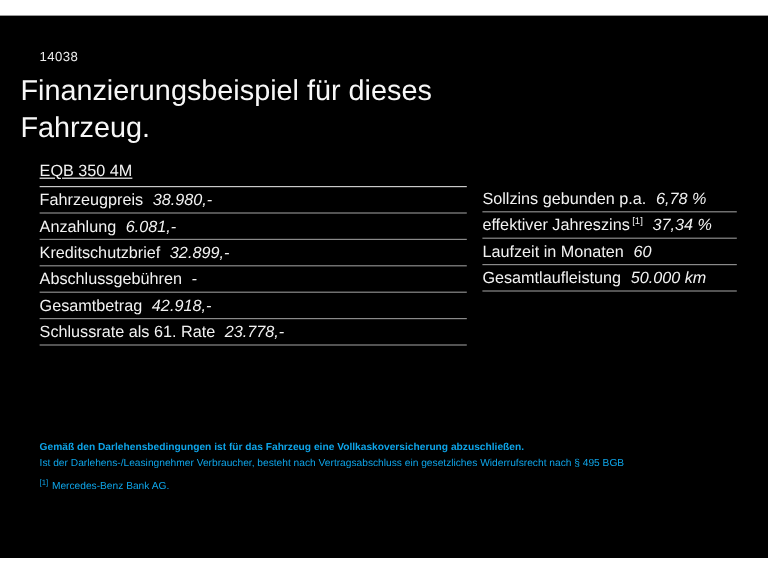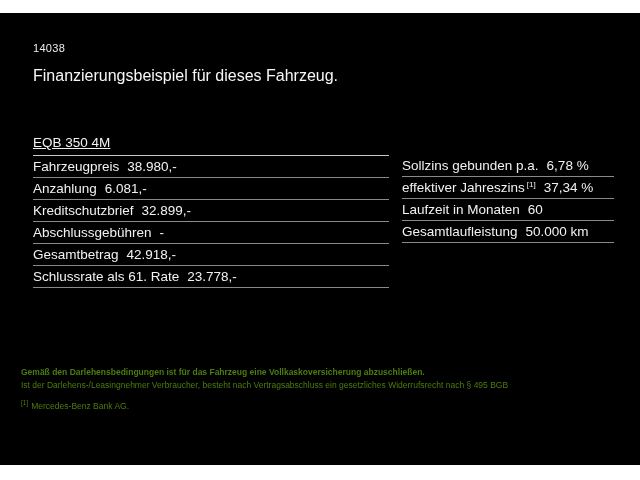--- a/index.html
+++ b/index.html
@@ -10,48 +10,48 @@
   }
   .bar { position:absolute; left:0; width:640px; background:#ffffff; }
   .bar-top { top:0; height:13px; }
   .bar-bottom { bottom:0; height:15px; }
 
   .code {
     position:absolute; left:33px; top:42px;
     color:#ededed; font-size:11px; letter-spacing:.3px;
   }
   .title {
-    position:absolute; left:33px; top:60px; width:450px;
-    color:#f7f7f7; font-size:16px; line-height:31px; font-weight:400;
+    position:absolute; left:17px; top:60px; width:450px;
+    color:#f7f7f7; font-size:24px; line-height:31px; font-weight:400;
   }
   .model {
     position:absolute; left:33px; top:135px;
     color:#f2f2f2; font-size:13.5px;text-decoration:underline;
   }
 
   .ltable {
     position:absolute; left:33px; top:155px; width:356px;
     border-top:1px solid #c9c9c9;
   }
   .rtable {
     position:absolute; left:402px; top:155px; width:212px;
   }
   .row {
     box-sizing:border-box; height:22px;
     display:flex; justify-content:flex-start; align-items:center;
     border-bottom:1px solid #8a8a8a;
     color:#f2f2f2; font-size:13.5px; white-space:nowrap;
   }
-  .row .val { text-align:right; padding-left:8px; }
+  .row .val { text-align:right; padding-left:8px;font-style:italic; }
   .row.emph { font-weight:bold; }
   .row sup { font-size:8px; line-height:0; margin-left:2px; color:#f2f2f2; }
 
   .footer {
-    position:absolute; left:21px; top:366px; width:585px;
-    color:#4d7c0f;
+    position:absolute; left:33px; top:366px; width:585px;
+    color:#0ea5e9;
   }
   .f-bold { font-size:8.5px; font-weight:bold; line-height:13px; }
   .f-line { font-size:8.5px; line-height:13px; }
   .f-note { margin-top:7px; font-size:8.5px; }
   .f-note sup { font-size:6.5px; margin-right:3px; }
 </style>
 </head>
 <body>
 
 <div class="stage">

